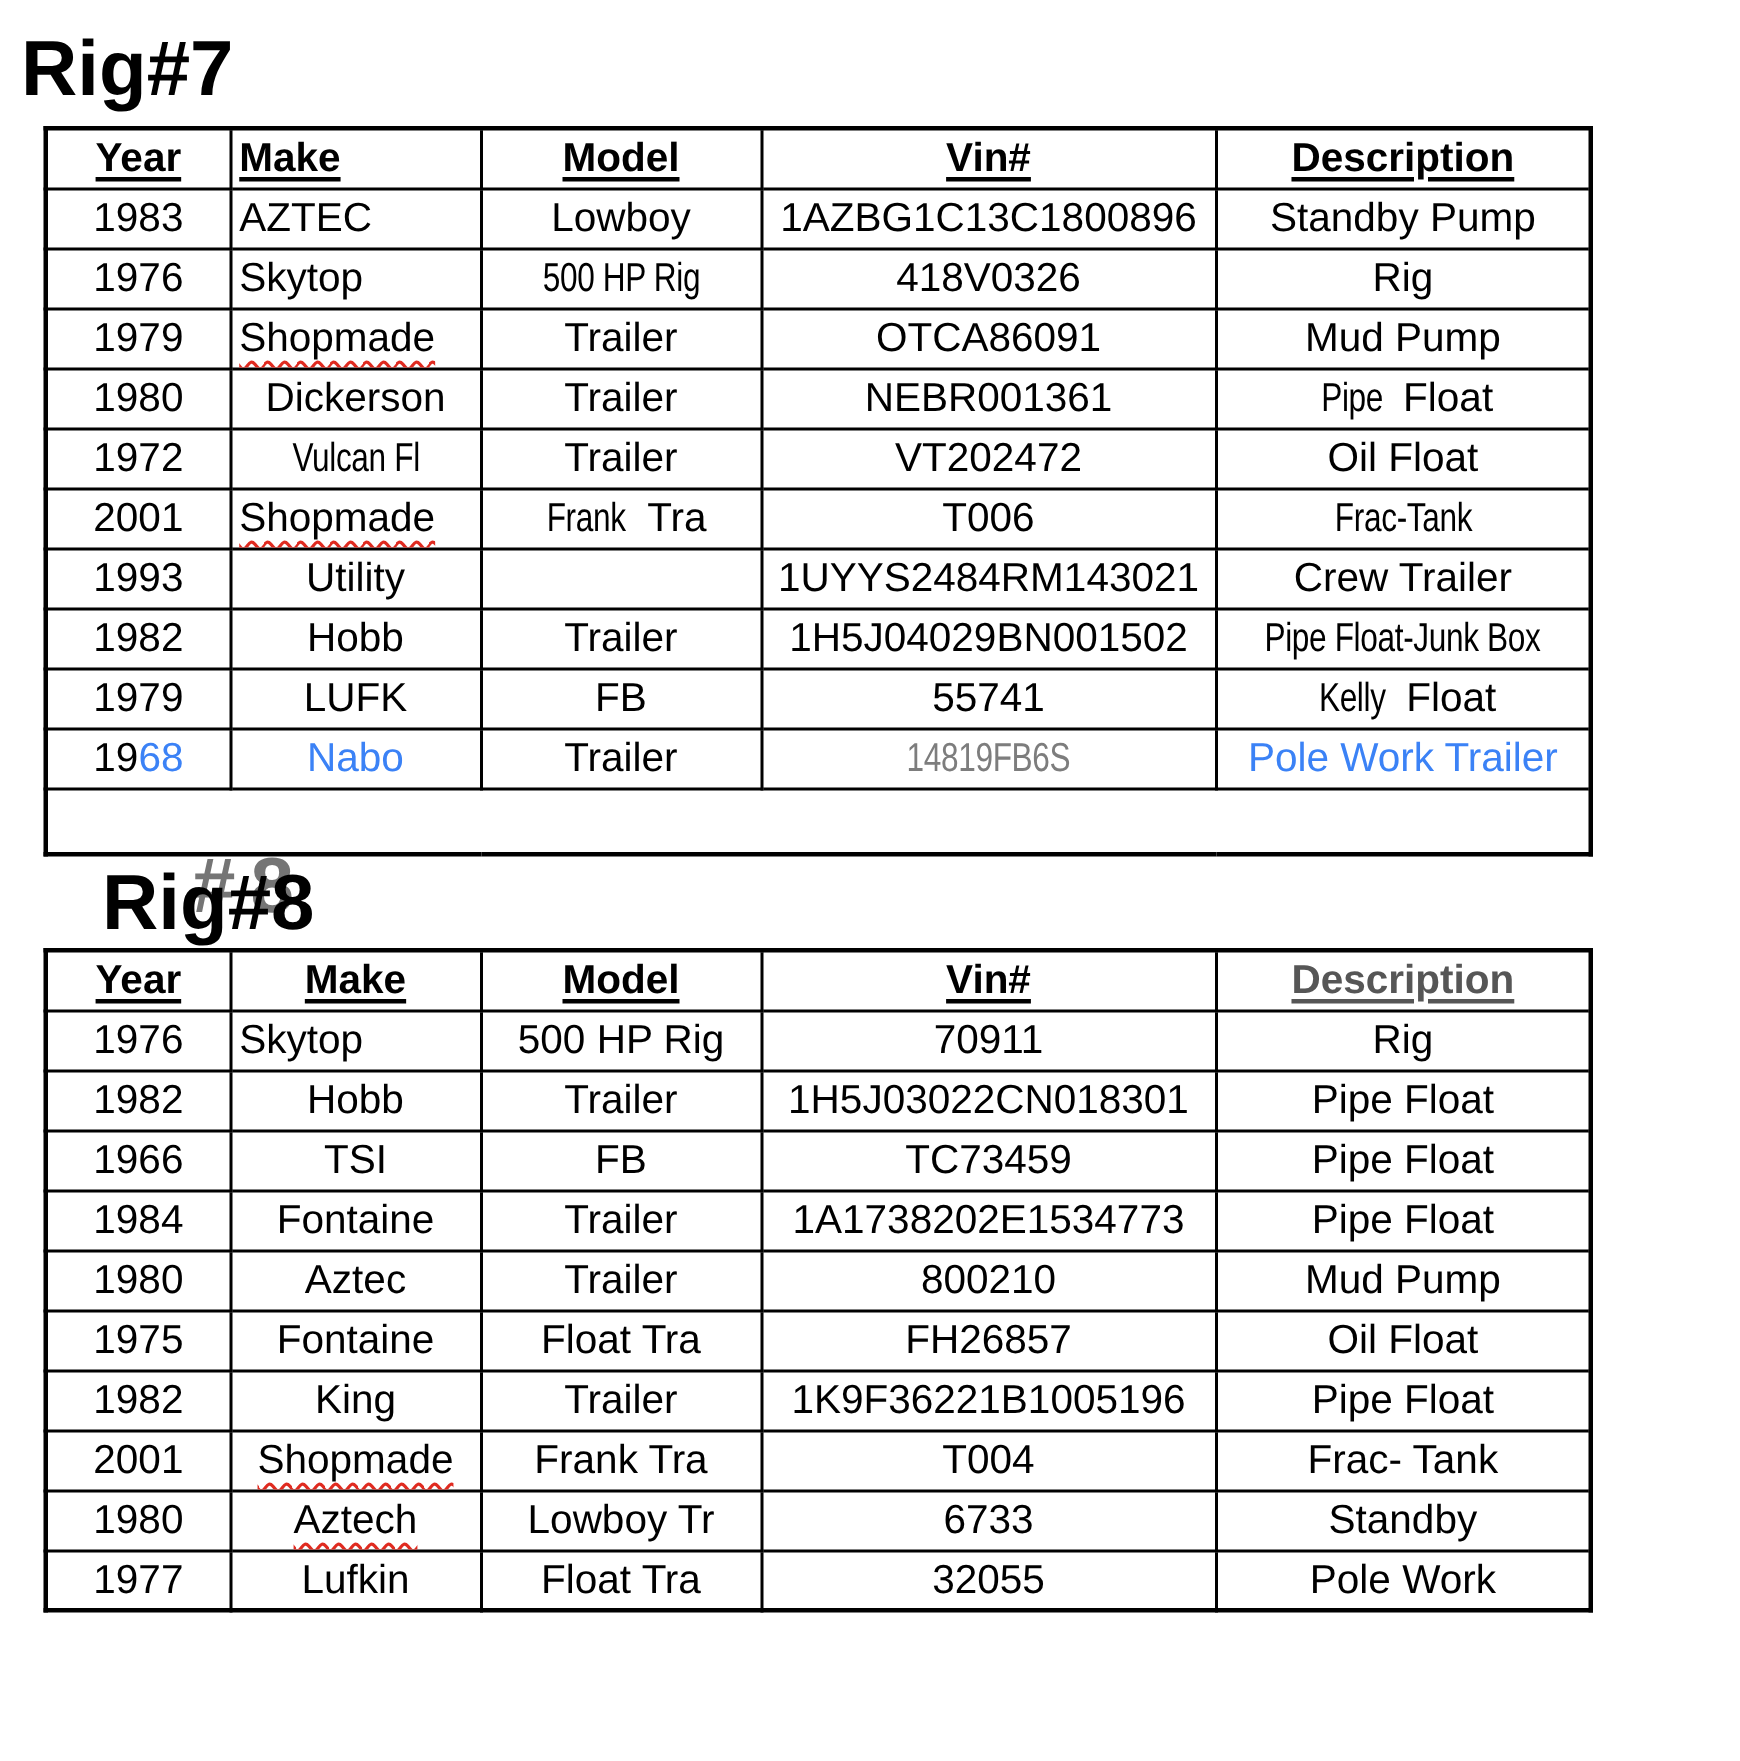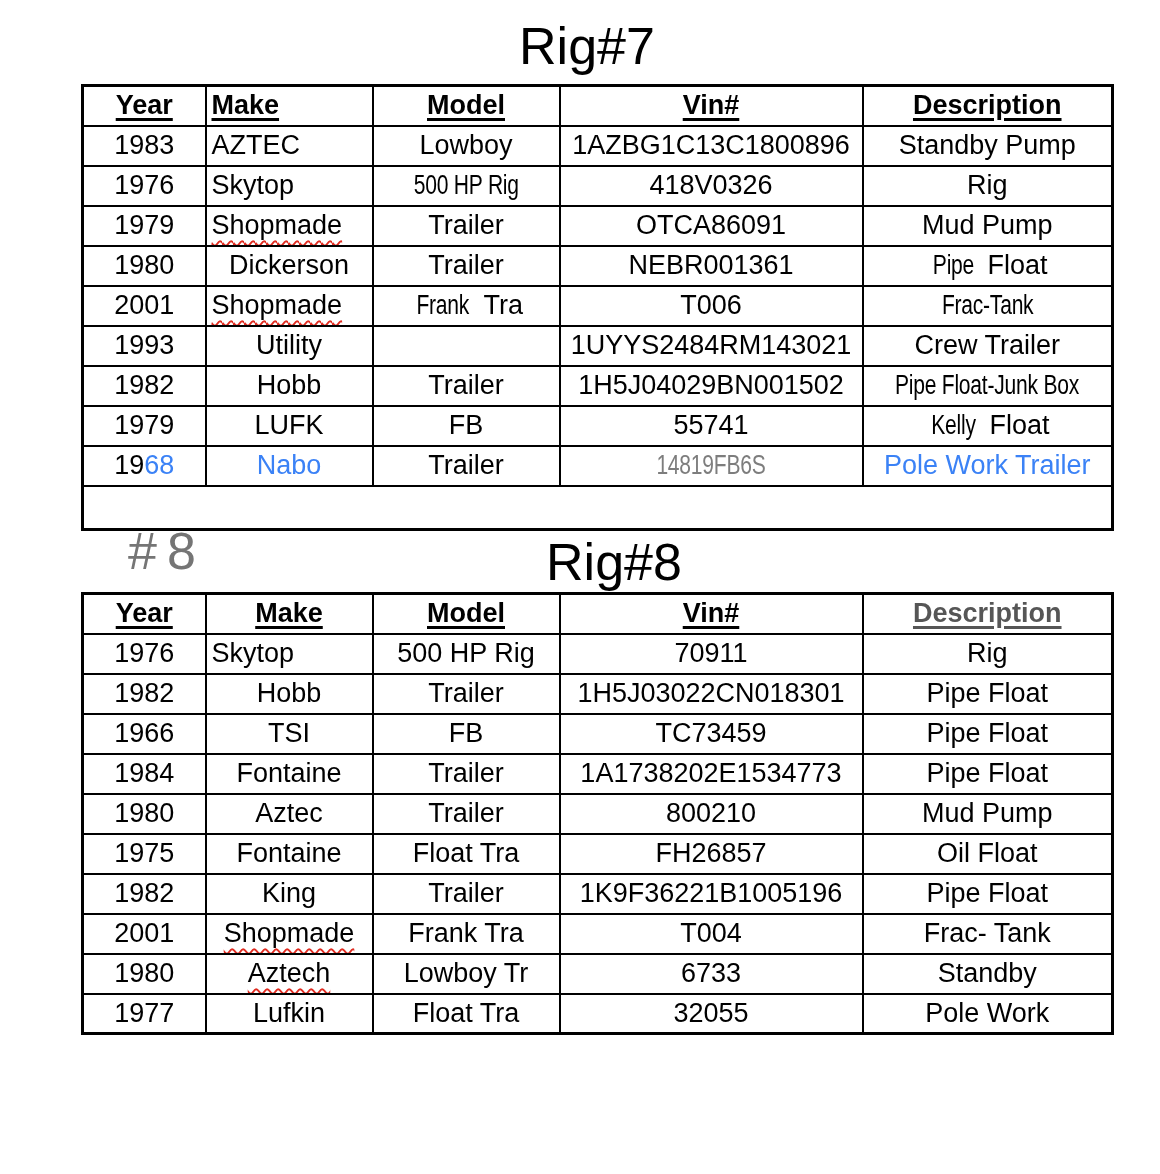--- a/index.html
+++ b/index.html
@@ -5,40 +5,39 @@
   html,body{margin:0;padding:0;background:#ffffff;}
   body{
     width:1160px;height:1174px;
     font-family:"Liberation Sans", sans-serif;
     color:#000;
     overflow:hidden;
   }
   .rig-title{
     font-size:52px;
     line-height:56px;
-    font-weight:400;
+    font-weight:700;
     margin:0;
     color:#000;
-    text-align:center;
   }
   #s7 .rig-title{margin:18px 0 10px 14px;}
   #s8 .rig-title{margin:3px 0 2px 50px;position:relative;}
   #s8 .ghost{
     position:absolute;
     left:78px;top:-11px;
     color:#757575;
     letter-spacing:10px;
     z-index:0;
   }
   #s8 .tmain{position:relative;z-index:1;margin-left:18px;}
 
   table{
     border-collapse:collapse;
     table-layout:fixed;
-    margin-left:81px;
+    margin-left:29px;
     width:1030px;
     border:3px solid #000;
   }
   col.c-year{width:123px;}
   col.c-make{width:167px;}
   col.c-model{width:187px;}
   col.c-vin{width:303px;}
   col.c-description{width:250px;}
 
   th,td{
@@ -132,20 +131,27 @@
             <td><span>Mud Pump</span></td>
           </tr>
           <tr>
             <td><span>1980</span></td>
             <td><span>Dickerson</span></td>
             <td><span>Trailer</span></td>
             <td><span>NEBR001361</span></td>
             <td><span class="narrow">Pipe</span><span> Float</span></td>
           </tr>
           <tr>
+            <td><span>1972</span></td>
+            <td><span class="narrow">Vulcan Fl</span></td>
+            <td><span>Trailer</span></td>
+            <td><span>VT202472</span></td>
+            <td><span>Oil Float</span></td>
+          </tr>
+          <tr>
             <td><span>2001</span></td>
             <td class="al"><span class="sp">Shopmade</span></td>
             <td><span class="narrow">Frank</span><span> Tra</span></td>
             <td><span>T006</span></td>
             <td><span class="narrow">Frac-Tank</span></td>
           </tr>
           <tr>
             <td><span>1993</span></td>
             <td><span>Utility</span></td>
             <td><span></span></td>

